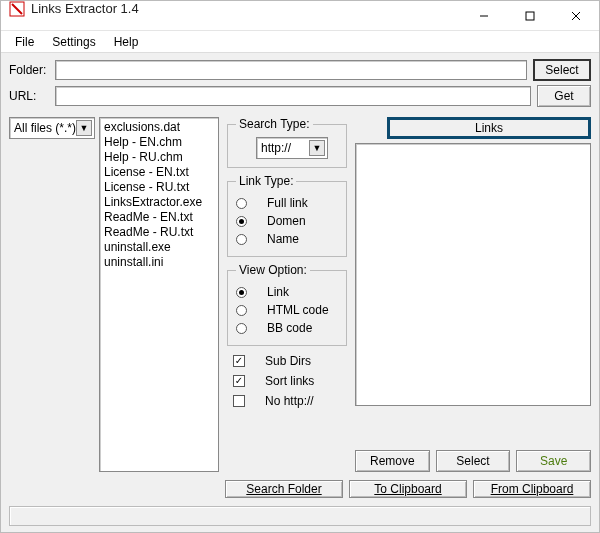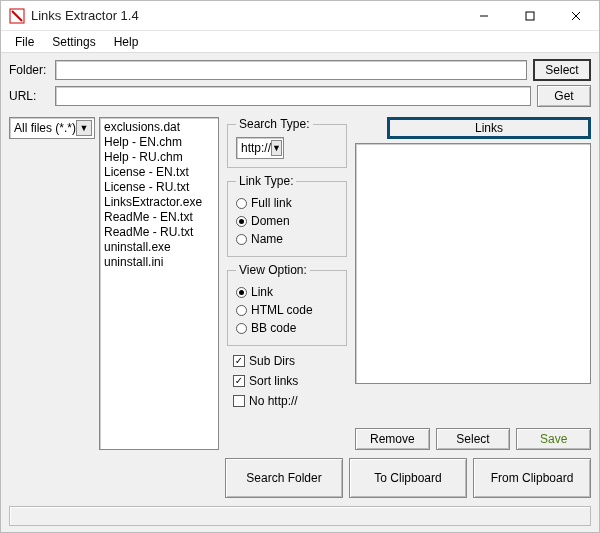--- a/index.html
+++ b/index.html
@@ -18,21 +18,21 @@
     height: 533px;
     border: 1px solid #bbb;
     background: #f0f0f0;
     display: flex;
     flex-direction: column;
   }
   .titlebar {
     height: 30px;
     background: #fff;
     display: flex;
-    align-items: center;
+    align-items: flex-start;
     border-bottom: 1px solid #e5e5e5;
   }
   .titlebar .app-icon {
     width: 16px; height: 16px;
     margin: 0 6px 0 8px;
   }
   .titlebar .title {
     flex: 1;
     font-size: 13px;
     color: #222;
@@ -138,21 +138,21 @@
   fieldset.group {
     border: 1px solid #bbb;
     margin: 0;
     padding: 6px 8px 8px 8px;
     font: inherit;
   }
   fieldset.group legend { padding: 0 3px; }
   .radio-row, .check-row {
     display: flex;
     align-items: center;
-    gap: 4px;
+    gap: 20px;
     height: 18px;
   }
   .radio-dot {
     width: 11px; height: 11px;
     border: 1px solid #555;
     border-radius: 50%;
     background: #fff;
     display: flex; align-items: center; justify-content: center;
   }
   .radio-dot.checked::after {
@@ -165,27 +165,28 @@
     width: 12px; height: 12px;
     border: 1px solid #555;
     background: #fff;
     display: flex; align-items: center; justify-content: center;
     font-size: 10px;
     line-height: 10px;
     color: #000;
   }
   .combo {
     height: 22px;
-    width: 48px;
+    width: 72px;
     background: #fff;
     border: 1px solid #888;
     box-shadow: inset 1px 1px 0 #ccc;
     display: flex;
     align-items: center;
     padding: 0 2px 0 4px;
+    margin-left: 20px;
   }
   .combo .arrow {
     width: 16px; height: 16px;
     background: #e8e8e8;
     border: 1px solid #888;
     margin-left: auto;
     display: flex; align-items: center; justify-content: center;
     font-size: 9px;
   }
 
@@ -211,21 +212,21 @@
   }
   .rbtns { display: flex; gap: 6px; margin-top: 40px; }
   .rbtns .btn { flex: 1; }
 
   .bottom-btns {
     display: flex;
     gap: 6px;
     margin-top: 4px;
   }
   .bottom-btns .spacer-left { width: 210px; }
-  .bottom-btns .btn { flex: 1; height: 40px; }
+  .bottom-btns .btn { flex: 1; height: 18px; text-decoration: underline; }
 
   .statusbar {
     height: 20px;
     margin-top: 4px;
     border: 1px solid #bbb;
     box-shadow: inset 1px 1px 0 #fff;
     background: #f0f0f0;
   }
 </style>
 </head>

